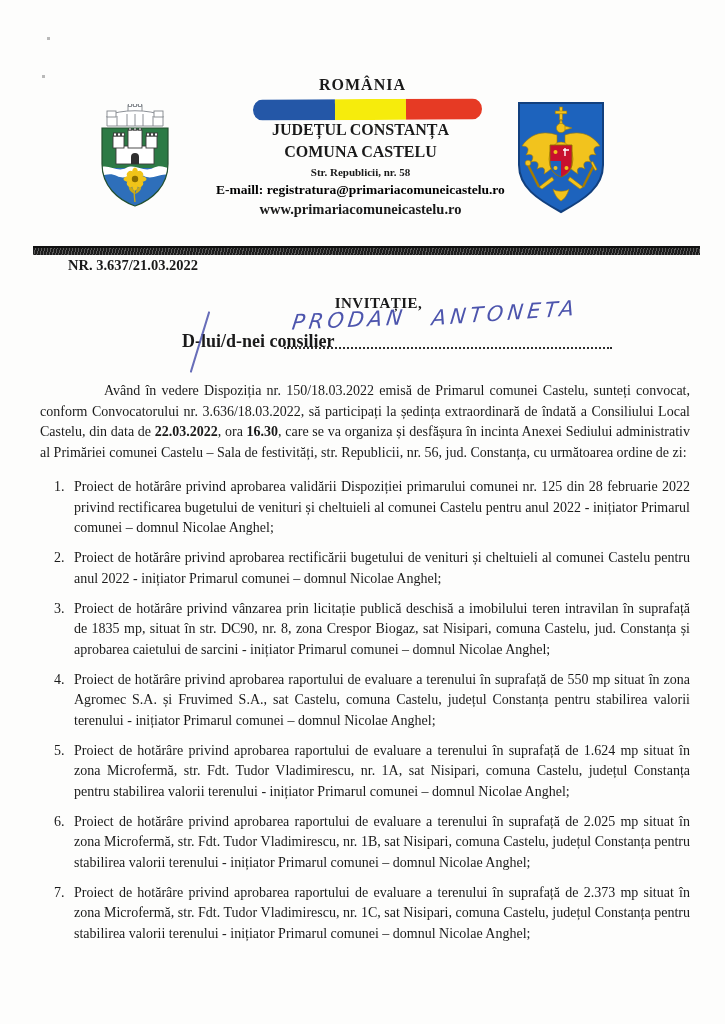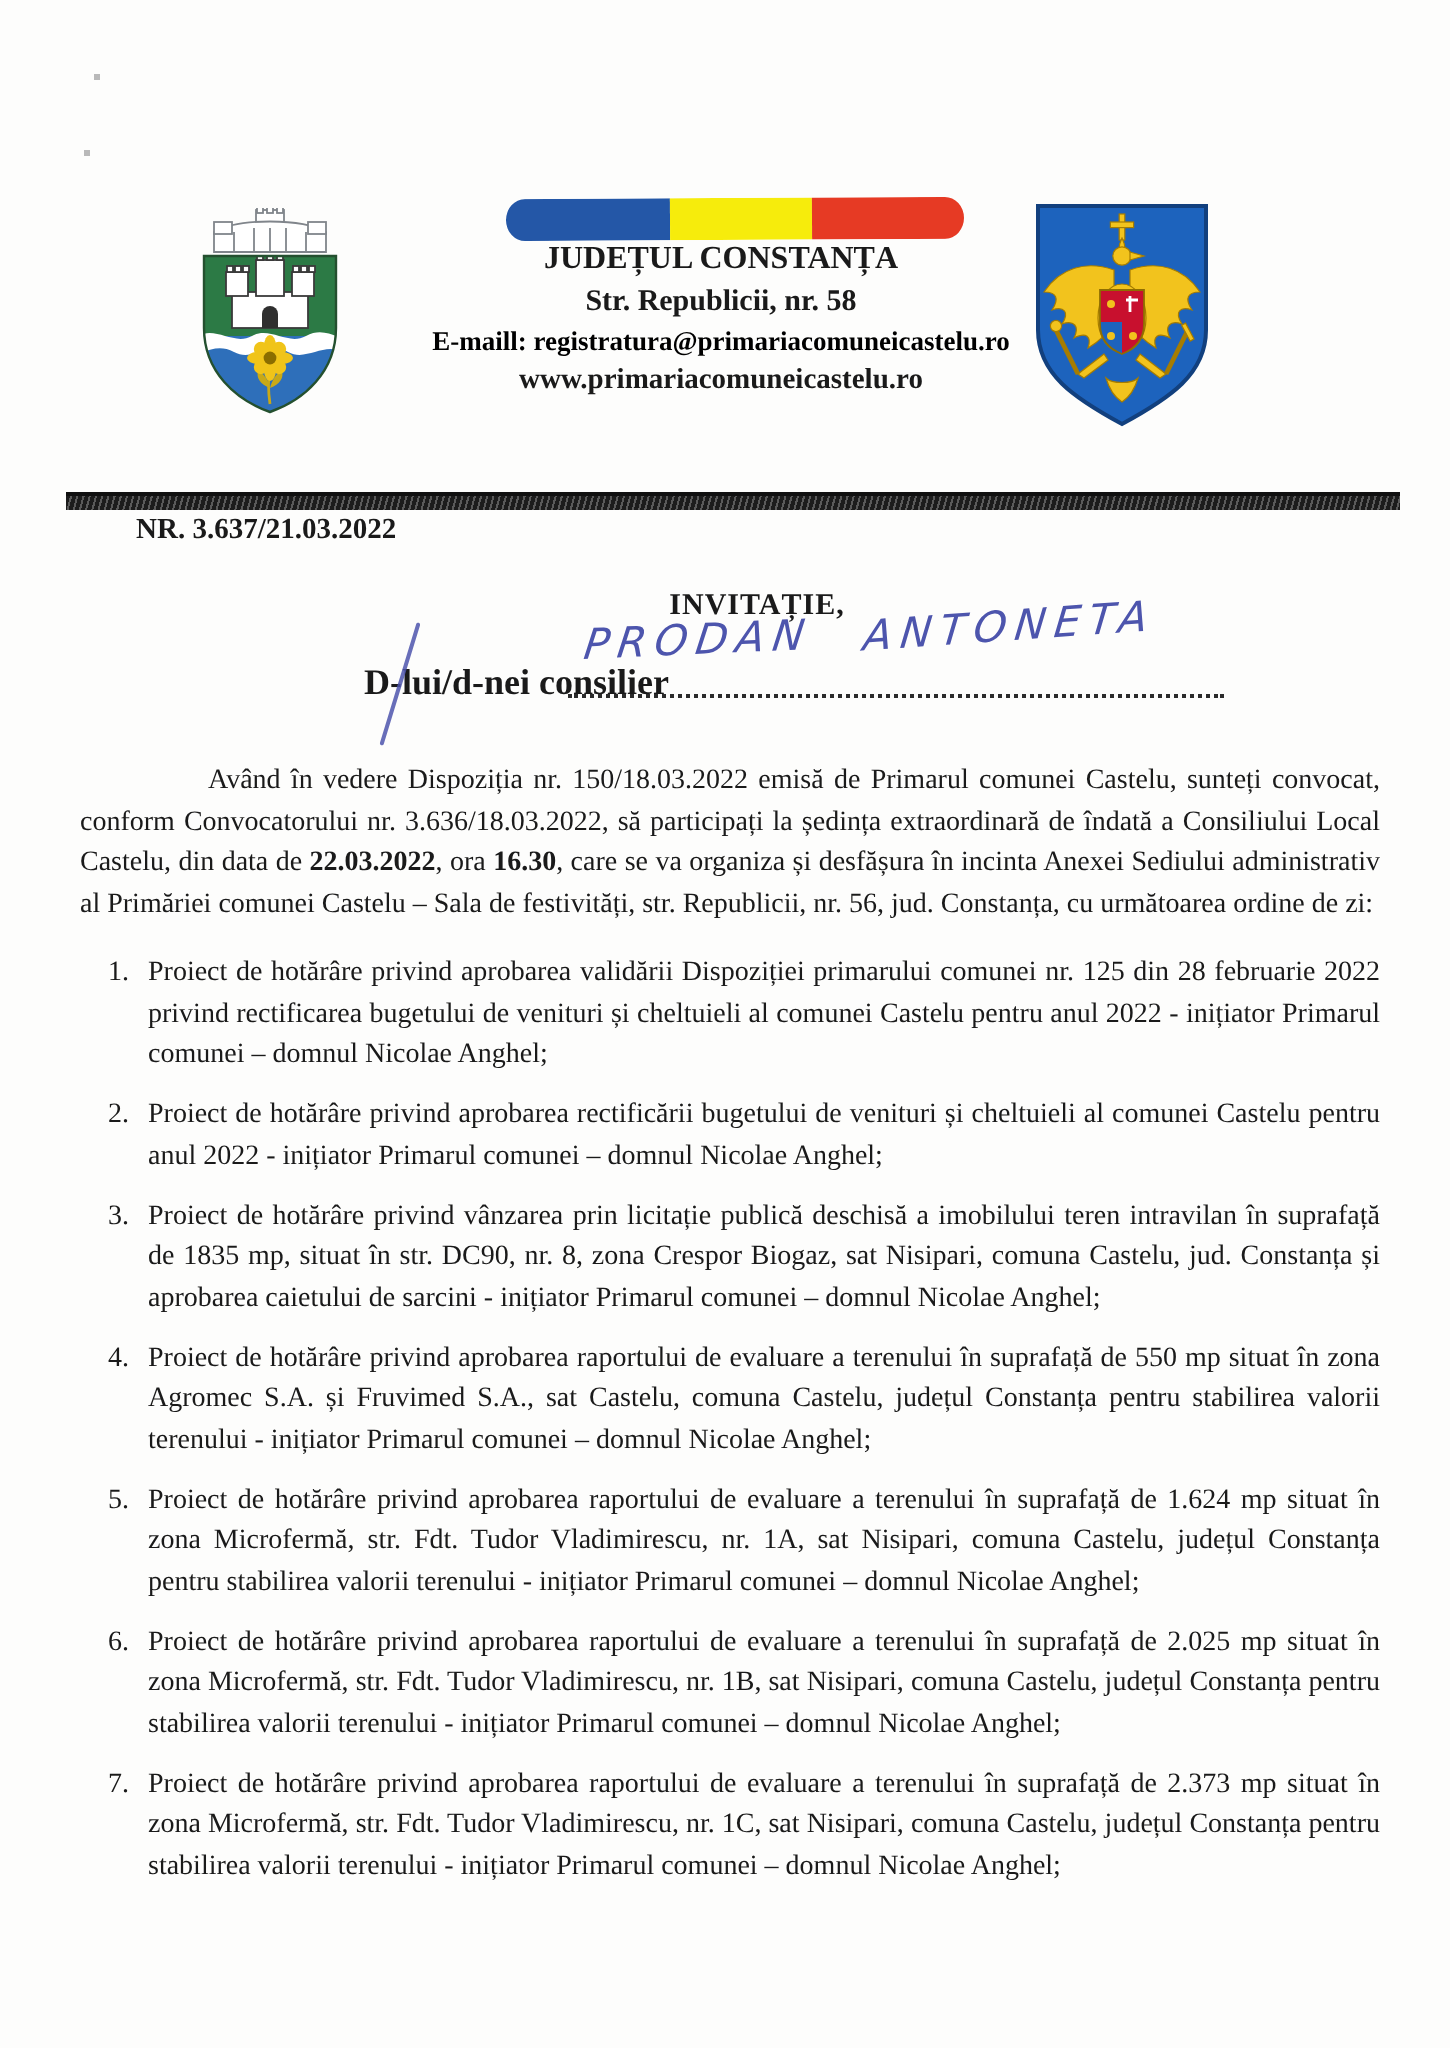--- a/index.html
+++ b/index.html
@@ -10,21 +10,21 @@
   .speck{position:absolute;width:3px;height:3px;background:#b9b9b9;}
   .country{position:absolute;top:76px;left:0;right:0;text-align:center;
     font-size:16px;font-weight:700;letter-spacing:1px;}
   .flagband{position:absolute;left:253px;top:99px;width:229px;height:21px;display:flex;
     border-radius:10px/11px;overflow:hidden;transform:rotate(-.3deg);}
   .flagband .seg{height:100%;}
   .crest{position:absolute;}
   .hdr{position:absolute;top:122px;left:0;right:4px;text-align:center;line-height:1;}
   .hdr .l1{font-size:16px;font-weight:700;margin-bottom:6px;}
   .hdr .l2{font-size:16px;font-weight:700;margin-bottom:7px;}
-  .hdr .l3{font-size:15px;font-weight:700;margin-bottom:5px;}
+  .hdr .l3{font-size:11px;font-weight:700;margin-bottom:5px;}
   .hdr .l4{font-size:14.5px;font-weight:700;margin-bottom:5px;}
   .hdr .l5{font-size:13.5px;font-weight:700;margin-bottom:5px;}
   .hdr .l6{font-size:14.5px;font-weight:700;}
   .divider{position:absolute;left:33px;right:25px;top:246px;height:7px;
     border-top:2px solid #101010;
     background:repeating-linear-gradient(105deg,#1c1c1c 0 2px,#5a5a5a 2px 3px);}
   .regnr{position:absolute;left:68px;top:257px;font-size:14.5px;font-weight:700;}
   .title{position:absolute;top:295px;left:0;right:0;text-align:center;
     font-size:15px;font-weight:700;letter-spacing:.5px;transform:translateX(16px);}
   .addressee-label{position:absolute;left:182px;top:331px;font-size:18px;font-weight:700;}
@@ -44,20 +44,21 @@
   ol.agenda li{padding-left:6px;margin-bottom:9.5px;text-align:justify;}
 </style>
 </head>
 <body>
 
 <div class="page">
 
   <div class="speck" style="left:47px;top:37px;"></div>
   <div class="speck" style="left:42px;top:75px;"></div>
 
+  <div class="country">ROMÂNIA</div>
 
   <div class="flagband">
     <span class="seg" style="width:82px;background:#2457a7;"></span>
     <span class="seg" style="width:71px;background:#f6ec0c;"></span>
     <span class="seg" style="width:76px;background:#e63a24;"></span>
   </div>
 
   <div class="crest" style="left:99px;top:104px;width:72px;height:114px;">
     <svg width="72" height="114" viewBox="0 0 72 114">
       <g stroke="#80858b" stroke-width="0.9" fill="#ffffff">
@@ -148,20 +149,21 @@
         <path d="M50,49 v8 M48,51 h6" stroke="#ffffff" stroke-width="1.4" fill="none"></path>
         <circle cx="40.5" cy="69" r="2" fill="#f2c31d"></circle>
         <circle cx="51.5" cy="69" r="2" fill="#f2c31d"></circle>
       </g>
       <path d="M35,46 h22 v17 c0,9 -6,13 -11,15 c-5,-2 -11,-6 -11,-15 Z" fill="none" stroke="#8f6d00" stroke-width="0.9"></path>
     </svg>
   </div>
 
   <div class="hdr">
     <div class="l1">JUDEȚUL CONSTANȚA</div>
+    <div class="l2">COMUNA CASTELU</div>
     <div class="l3">Str. Republicii, nr. 58</div>
     <div class="l5" style="color:#000000;">
       <span>E-maill:</span>
       <span>registratura@primariacomuneicastelu.ro</span>
     </div>
     <div class="l6">www.primariacomuneicastelu.ro</div>
   </div>
 
   <div class="divider"></div>
 

